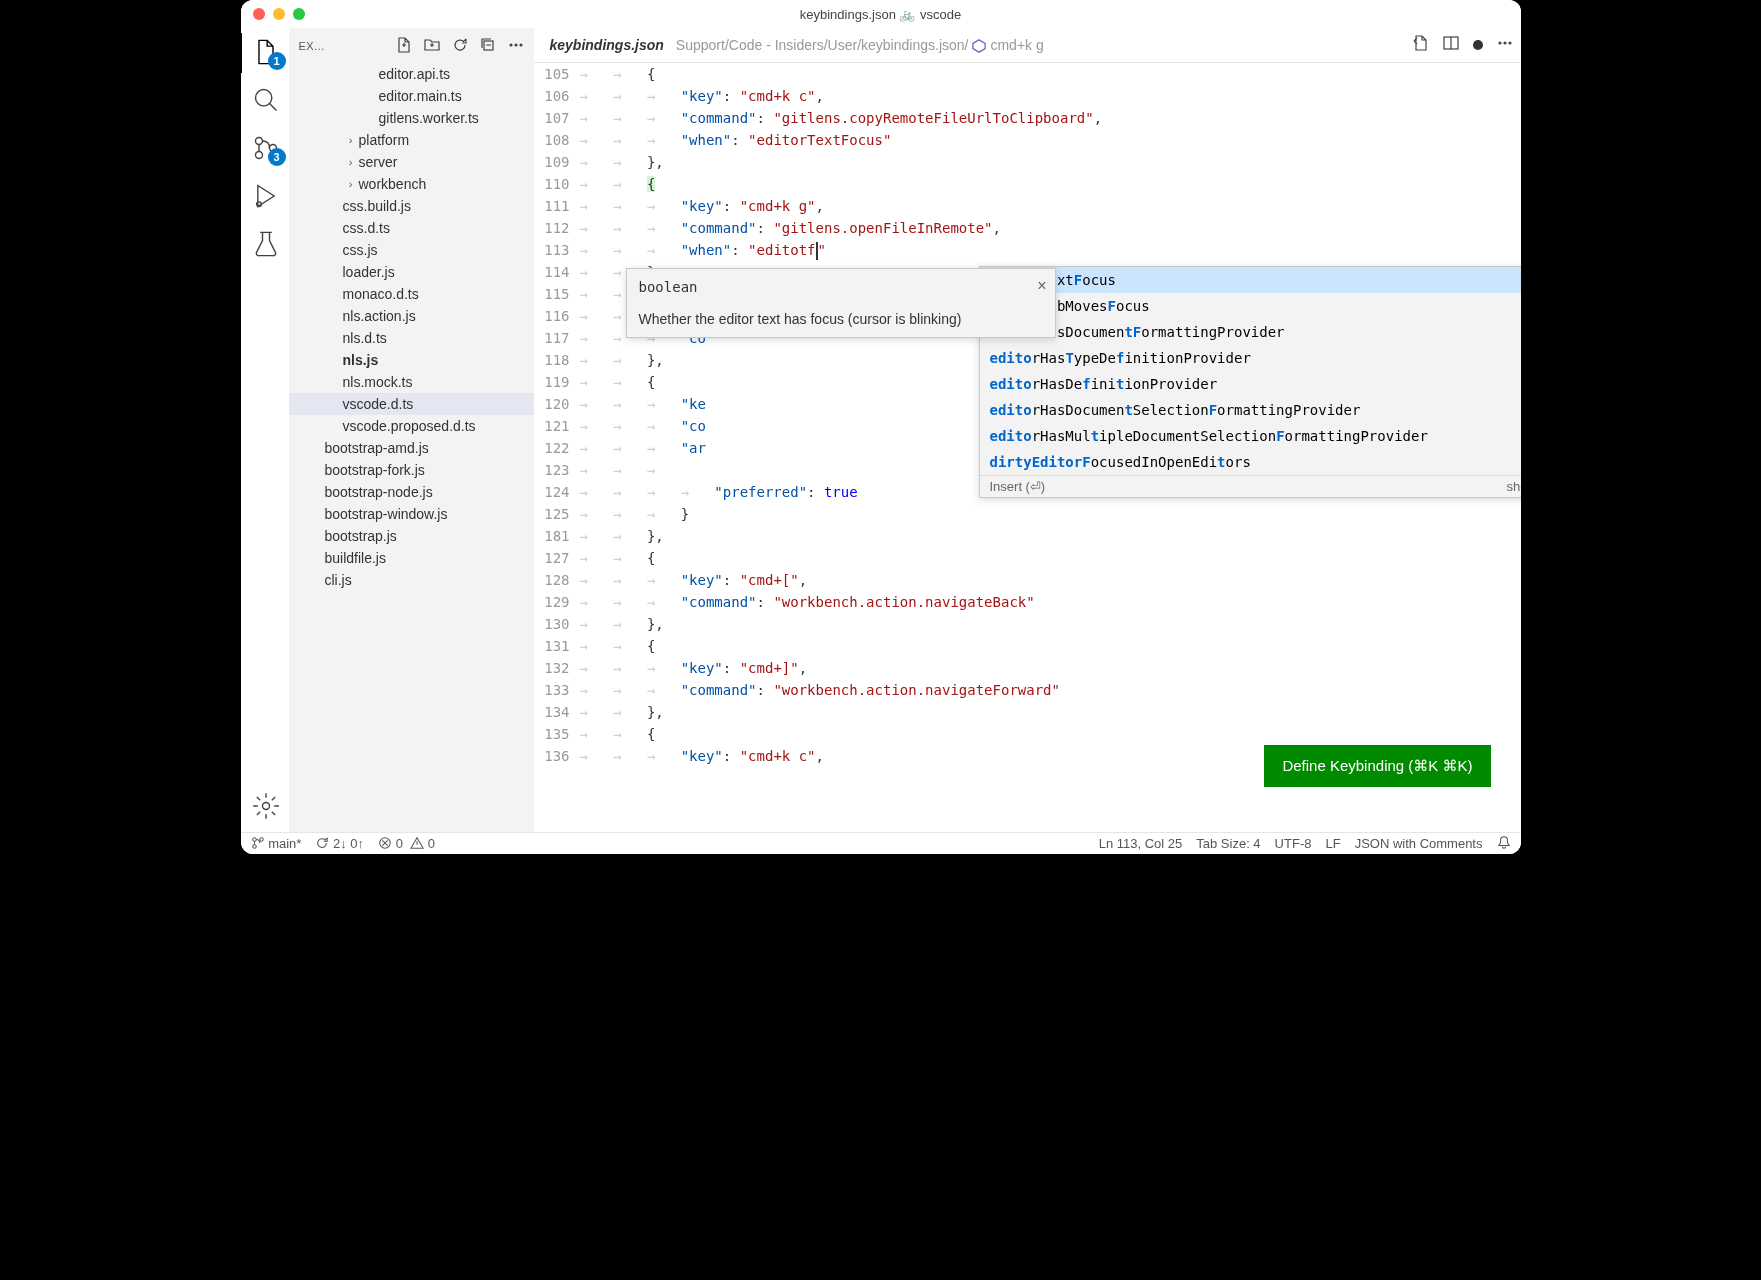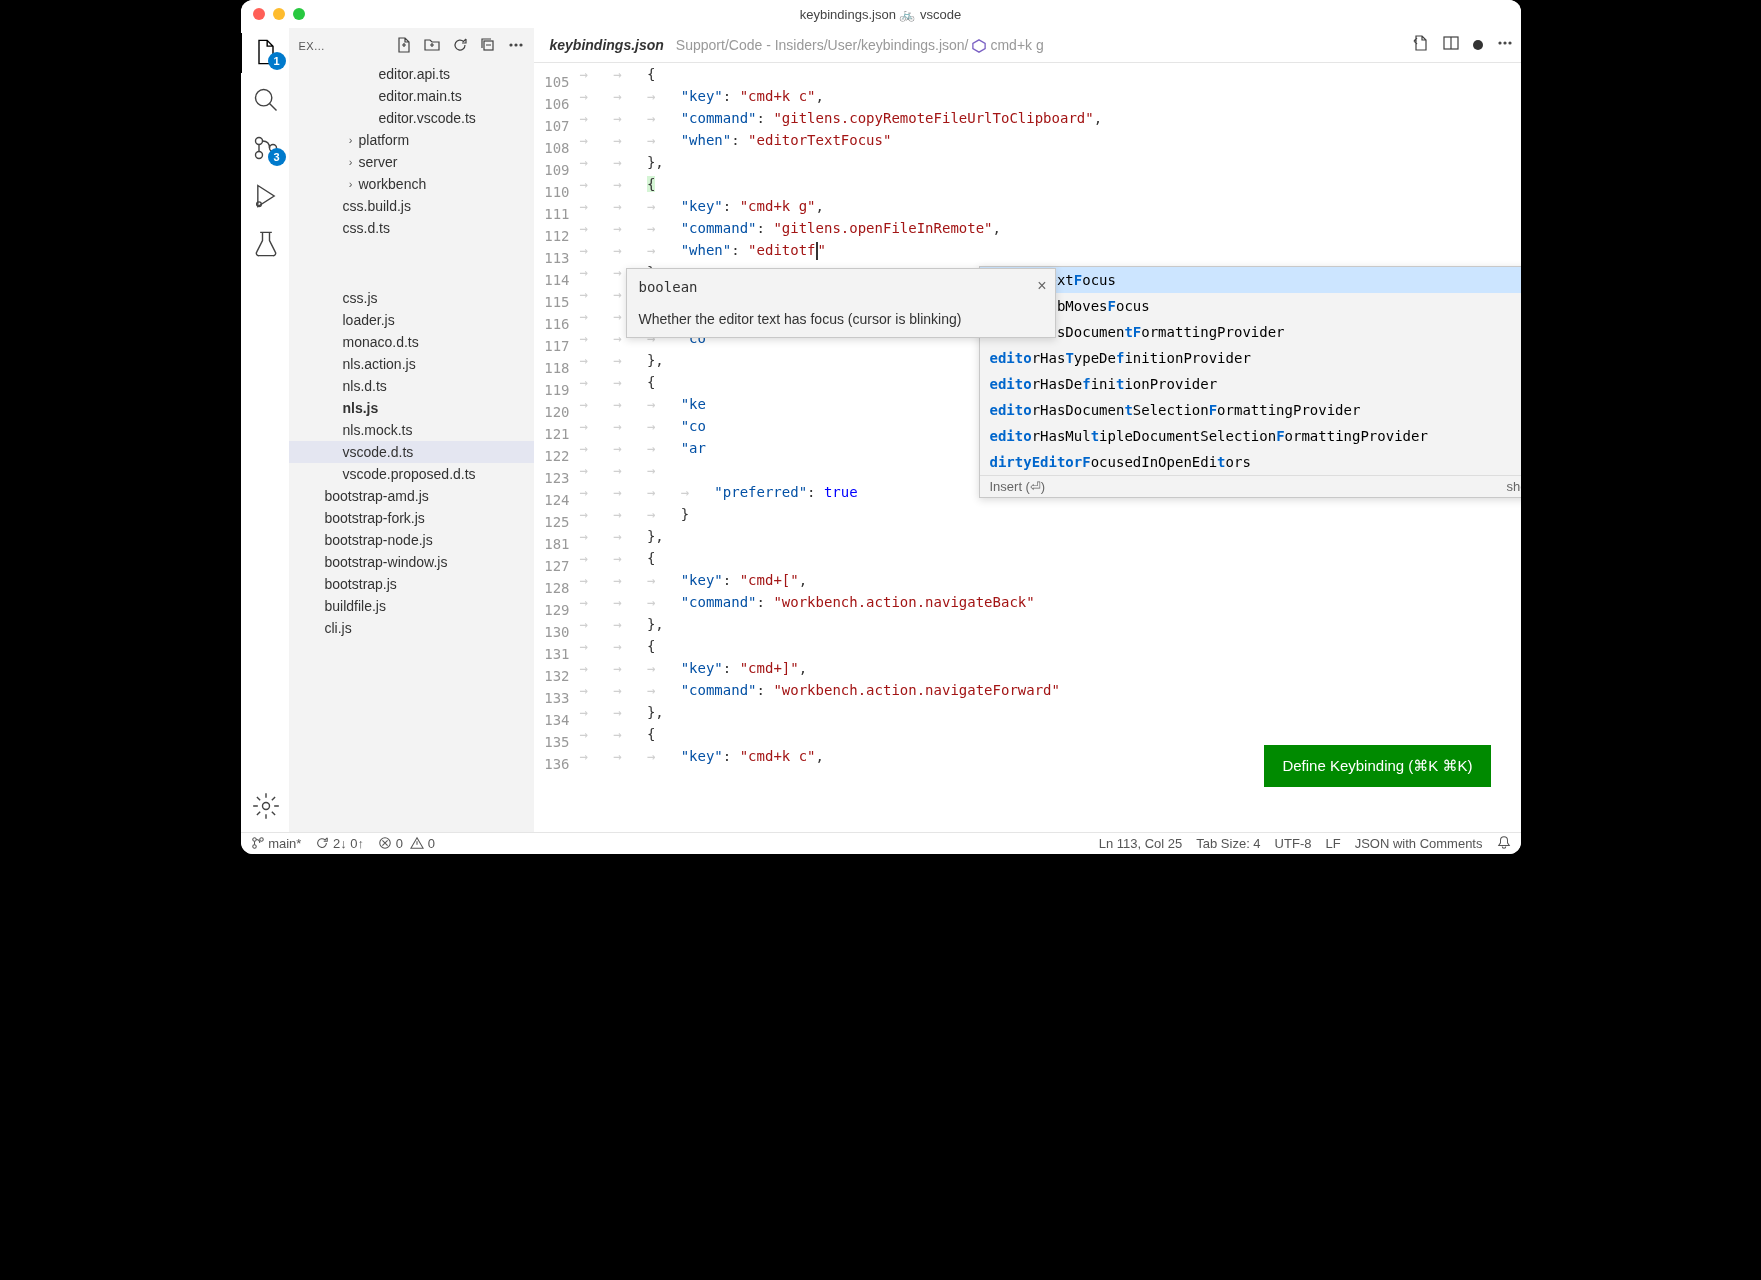--- a/index.html
+++ b/index.html
@@ -31,21 +31,21 @@
 .titem .arrow { width: 16px; display: inline-flex; justify-content: center; color: #555; font-size: 11px; }
 .editor { flex: 1; display: flex; flex-direction: column; overflow: hidden; position: relative; }
 .tabrow { height: 35px; display: flex; align-items: center; border-bottom: 1px solid #e5e5e5; padding: 0 8px; }
 .tab { font-style: italic; font-size: 14px; color: #333; font-weight: 600; padding: 0 8px; }
 .breadcrumb { font-size: 14px; color: #999; display: flex; align-items: flex-end; gap: 4px; margin-left: 4px; }
 .breadcrumb svg { width: 14px; height: 14px; }
 .tabicons { margin-left: auto; display: flex; gap: 14px; align-items: center; color: #424242; }
 .tabicons svg { width: 16px; height: 16px; }
 .dirty { width: 10px; height: 10px; border-radius: 50%; background: #333; }
 .code { flex: 1; display: flex; font-family: "SF Mono", Menlo, Consolas, monospace; font-size: 14px; overflow: hidden; position: relative; }
-.gutter { width: 46px; text-align: right; padding-right: 10px; color: #999; line-height: 22px; user-select: none; margin-top: 8px; }
+.gutter { width: 46px; text-align: right; padding-right: 10px; color: #999; line-height: 22px; user-select: none; }
 .lines { flex: 1; line-height: 22px; white-space: pre; color: #333; }
 .ws { color: #d0d0d0; }
 .key { color: #0451a5; }
 .str { color: #a31515; }
 .kwd { color: #0000ff; }
 .pun { color: #333; }
 .hili { background: #d5f5d5; }
 .cursor { border-left: 2px solid #333; display: inline-block; height: 18px; vertical-align: middle; }
 .tooltip { position: absolute; left: 92px; top: 240px; width: 430px; background: #f3f3f3; border: 1px solid #c8c8c8; padding: 10px 12px; font-size: 14px; color: #333; box-shadow: 0 2px 8px rgba(0,0,0,0.15); z-index: 10; }
 .tooltip .type { font-family: "SF Mono", Menlo, monospace; margin-bottom: 16px; }
@@ -145,41 +145,41 @@
         </div>
       </div>
       <div class="tree" id="tree">
           <div class="titem" style="padding-left: 90px;">
             <span>editor.api.ts</span>
           </div>
           <div class="titem" style="padding-left: 90px;">
             <span>editor.main.ts</span>
           </div>
           <div class="titem" style="padding-left: 90px;">
-            <span>editor.vscode.ts</span>
+            <span>gitlens.worker.ts</span>
           </div>
           <div class="titem" style="padding-left: 54px;">
             <span class="arrow">›</span>
             <span>platform</span>
           </div>
           <div class="titem" style="padding-left: 54px;">
             <span class="arrow">›</span>
             <span>server</span>
           </div>
           <div class="titem" style="padding-left: 54px;">
             <span class="arrow">›</span>
             <span>workbench</span>
           </div>
           <div class="titem" style="padding-left: 54px;">
             <span>css.build.js</span>
           </div>
           <div class="titem" style="padding-left: 54px;">
             <span>css.d.ts</span>
           </div>
-          <div class="titem" style="padding-left: 54px; margin-top: 48px;">
+          <div class="titem" style="padding-left: 54px;">
             <span>css.js</span>
           </div>
           <div class="titem" style="padding-left: 54px;">
             <span>loader.js</span>
           </div>
           <div class="titem" style="padding-left: 54px;">
             <span>monaco.d.ts</span>
           </div>
           <div class="titem" style="padding-left: 54px;">
             <span>nls.action.js</span>

